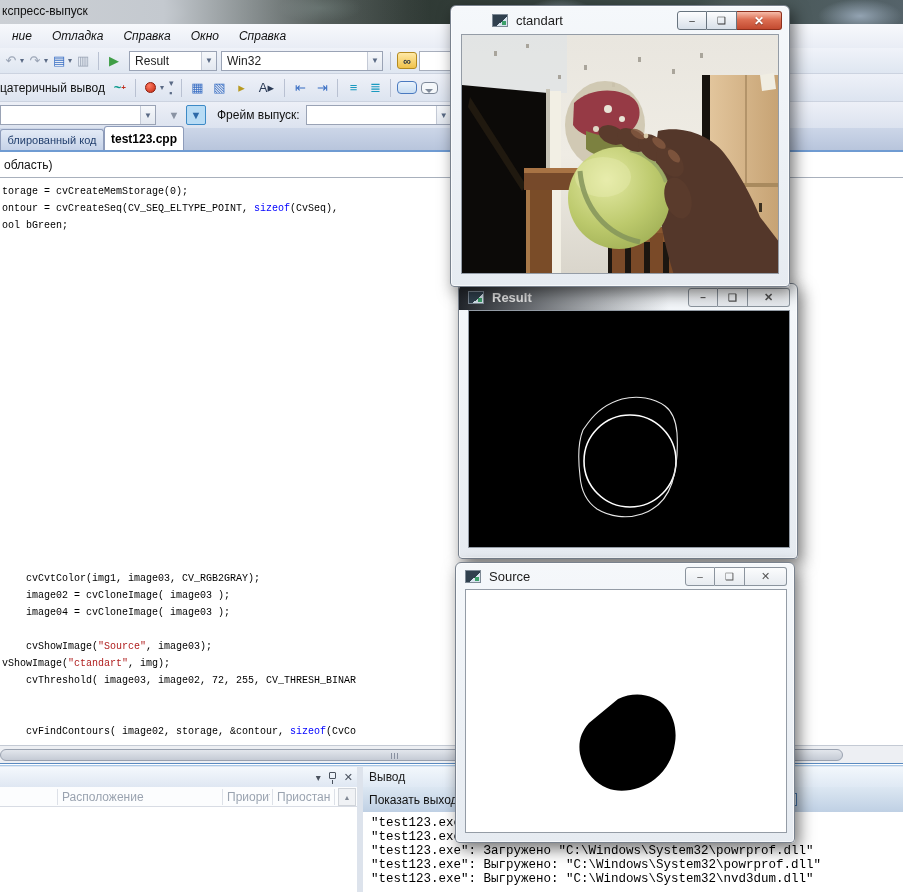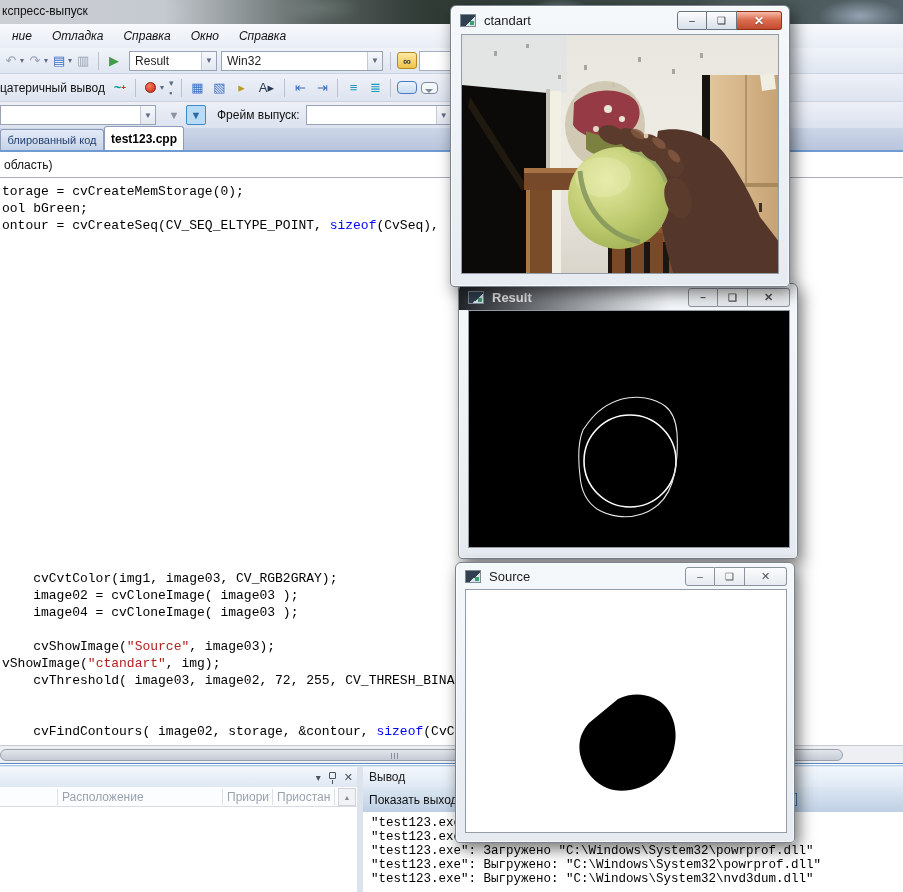--- a/index.html
+++ b/index.html
@@ -67,21 +67,21 @@
   .tab { position:absolute; bottom:0; display:flex; align-items:center; justify-content:center; cursor:default; }
   #tab-dis { left:0; width:104px; height:21px; background:linear-gradient(#e3ebf6,#c5d2e8);
     border:1px solid #8e9cba; border-bottom:none; border-radius:3px 3px 0 0; color:#23406e; font-size:11px; }
   #tab-cpp { left:104px; width:80px; height:24px; background:#fff; border:1px solid #8e9cba; border-bottom:none;
     border-radius:3px 3px 0 0; font-weight:bold; font-size:12px; color:#000; }
 
   
   #navbar { left:0; top:152px; width:903px; height:26px; background:#fff; border-bottom:1px solid #a8b0bc;
     z-index:2; display:flex; align-items:center; color:#111; }
   #editor { left:0; top:178px; width:903px; height:567px; background:#fff; z-index:1; }
-  .code { font-family:"Liberation Mono","DejaVu Sans Mono",monospace; font-size:13px; line-height:17px;
+  .code { font-family:"Liberation Mono","DejaVu Sans Mono",monospace; font-size:10px; line-height:17px;
     white-space:pre; color:#000; }
   #code-top { left:2px; top:183px; z-index:2; }
   #code-bottom { left:2px; top:570px; z-index:2; }
   .seg-k { color:#0000ff; }
   .seg-s { color:#b02020; }
 
   
   #console { left:0; top:233px; width:459px; height:326px; z-index:5; border:1px solid #3c3f44;
     box-shadow:2px 3px 10px rgba(0,0,0,0.45); background:#000; }
   #console-title { height:20px; background:linear-gradient(#33373d,#101215); color:#e8e8e8;
@@ -138,21 +138,21 @@
   .wbtn.bmin { width:30px; border-radius:3px 0 0 3px; }
   .wbtn.bmax { width:30px; border-left:none; }
   .wbtn.bclose-red { width:45px; border-left:none; border-radius:0 3px 3px 0; border-color:#8e2f1c;
     background:linear-gradient(#f6bca9,#dc6e52 45%,#c24a30); color:#fff; font-weight:bold; font-size:12px;
     text-shadow:0 1px 1px rgba(0,0,0,0.4); }
   .wbtn.bclose-gray { width:42px; border-left:none; border-radius:0 3px 3px 0; font-size:11px; }
   .inactive .wbtn { background:linear-gradient(#fbfcfd,#e7ebf0); border-color:#8b949e; color:#555; }
   .cvcontent { position:absolute; border:1px solid #949ca6; overflow:hidden; background:#000; }
 
   #win-ctandart { left:450px; top:5px; width:340px; height:282px; z-index:30; }
-  #win-ctandart .cvtitle { height:28px; }
+  #win-ctandart .cvtitle { height:28px;margin-left:32px; }
   #ct-content { left:10px; top:28px; width:318px; height:240px; }
 
   #win-result { left:458px; top:283px; width:340px; height:276px; z-index:20;font-weight:bold; }
   #win-result .cvtitle { height:26px; }
   #result-shade { position:absolute; left:0; top:0; width:62%; height:26px; border-radius:6px 0 0 0;
     background:linear-gradient(90deg, rgba(16,20,26,0.92), rgba(16,20,26,0)); }
   #win-result .tname { position:relative; color:#e9e9e9; }
   #win-result .wicon { position:relative; }
   #res-content { left:9px; top:26px; width:322px; height:238px; }
 
@@ -248,21 +248,21 @@
   <div id="tabstrip" class="abs">
     <div id="tab-dis" class="tab">блированный код</div>
     <div id="tab-cpp" class="tab">test123.cpp</div>
   </div>
 
   <div id="navbar" class="abs">
     <span style="padding-left:4px;">область)</span>
   </div>
   <div id="right-navline" class="abs"></div>
   <div id="editor" class="abs"></div>
-  <div id="code-top" class="abs code"><div class="code-line"><span class="seg-p">torage = cvCreateMemStorage(0);</span></div><div class="code-line"><span class="seg-p">ool bGreen;</span></div><div class="code-line"><span class="seg-p">ontour = cvCreateSeq(CV_SEQ_ELTYPE_POINT, </span><span class="seg-k">sizeof</span><span class="seg-p">(CvSeq),</span></div></div>
+  <div id="code-top" class="abs code"><div class="code-line"><span class="seg-p">torage = cvCreateMemStorage(0);</span></div><div class="code-line"><span class="seg-p">ontour = cvCreateSeq(CV_SEQ_ELTYPE_POINT, </span><span class="seg-k">sizeof</span><span class="seg-p">(CvSeq),</span></div><div class="code-line"><span class="seg-p">ool bGreen;</span></div></div>
   <div id="code-bottom" class="abs code"><div class="code-line"><span class="seg-p">    cvCvtColor(img1, image03, CV_RGB2GRAY);</span></div><div class="code-line"><span class="seg-p">    image02 = cvCloneImage( image03 );</span></div><div class="code-line"><span class="seg-p">    image04 = cvCloneImage( image03 );</span></div><div class="code-line">&nbsp;</div><div class="code-line"><span class="seg-p">    cvShowImage(</span><span class="seg-s">"Source"</span><span class="seg-p">, image03);</span></div><div class="code-line"><span class="seg-p">vShowImage(</span><span class="seg-s">"ctandart"</span><span class="seg-p">, img);</span></div><div class="code-line"><span class="seg-p">    cvThreshold( image03, image02, 72, 255, CV_THRESH_BINAR</span></div><div class="code-line">&nbsp;</div><div class="code-line">&nbsp;</div><div class="code-line"><span class="seg-p">    cvFindContours( image02, storage, &amp;contour, </span><span class="seg-k">sizeof</span><span class="seg-p">(CvCo</span></div></div>
 
 
   <div id="hscroll" class="abs">
     <div id="hscroll-thumb">
       <span class="grip-bars">
           <i></i>
           <i></i>
           <i></i>
         </span>

